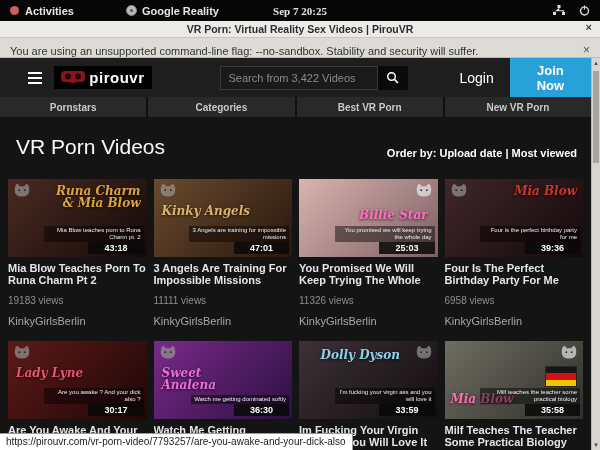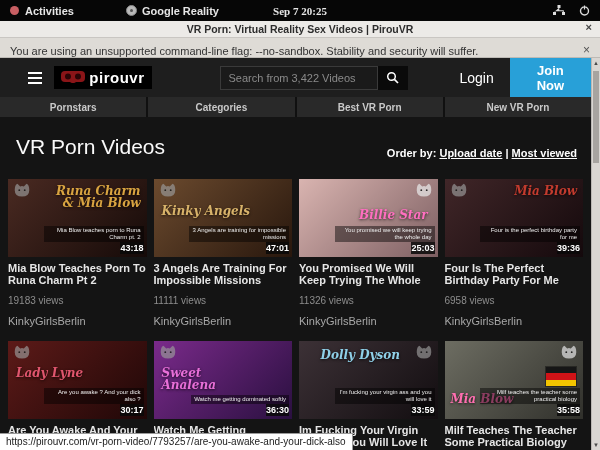--- a/index.html
+++ b/index.html
@@ -53,39 +53,39 @@
   
   .nav { height:20px; display:flex; gap:2px; background:#101010; }
   .nav-item { flex:1; background:#292929; color:#c9c9c9; font-size:10px; font-weight:bold;
               display:flex; align-items:center; justify-content:center; cursor:pointer; }
 
   
   .heading-row { display:flex; justify-content:space-between; align-items:flex-end;
                  padding:18px 14px 0 16px; margin-bottom:20px; }
   .page-title { color:#fafafa; font-size:21px; font-weight:400; }
   .orderby { font-size:11px; font-weight:bold; color:#fff; white-space:nowrap; }
-  .orderby a { color:#fff; text-decoration:underline; cursor:pointer; }
+  .orderby a { color:#fff; cursor:pointer; }
 
   
   .grid { display:grid; grid-template-columns:repeat(4,1fr); column-gap:7px; row-gap:14px; padding:0 8px; }
   .card { --t1:#333; --t2:#111; --nc:#fff; }
   .thumb { position:relative; height:78px; background:linear-gradient(135deg,var(--t1) 0%,var(--t2) 100%);
            overflow:hidden; cursor:pointer; }
   .ov-name { position:absolute; font-family:"DejaVu Serif", serif; font-style:italic; font-weight:bold;
              color:var(--nc); font-size:12px; line-height:12px; text-shadow:0 1px 3px rgba(0,0,0,.7);
              max-width:70%; }
   .np-tr { top:6px; right:6px; text-align:right; }
   .np-l  { top:26px; left:8px; }
   .np-r  { top:30px; right:10px; text-align:right; }
   .np-c  { top:8px; left:0; right:16px; max-width:100%; text-align:center; }
   .np-bl { bottom:14px; left:6px; }
   .caption { position:absolute; bottom:15px; right:3px; max-width:72%; text-align:right;
              font-size:6px; line-height:7px; color:#eee; background:rgba(0,0,0,.45); padding:1px 3px; }
   .duration { position:absolute; bottom:3px; right:3px; background:rgba(8,8,8,.85); color:#fff;
-              font-size:9px; font-weight:bold; padding:1px 0; }
+              font-size:9px; font-weight:bold; padding:1px 16px; }
   .logo-mark { position:absolute; top:3px; width:22px; height:20px; opacity:.9; }
   .lp-left { left:3px; } .lp-right { right:3px; }
   .flag { display:none; position:absolute; right:6px; top:32%; width:32px; height:21px;
           flex-direction:column; border:1px solid rgba(0,0,0,.4); }
   .flag i { flex:1; display:block; }
   .flag i:nth-child(1){ background:#161616; } .flag i:nth-child(2){ background:#d01317; }
   .flag i:nth-child(3){ background:#f3c500; }
   .vtitle { margin-top:5px; font-size:11px; line-height:12px; font-weight:bold; color:#e6e6e6;
             height:24px; overflow:hidden; cursor:pointer; }
   .views { margin-top:9px; font-size:10px; color:#8d8d8d; }

